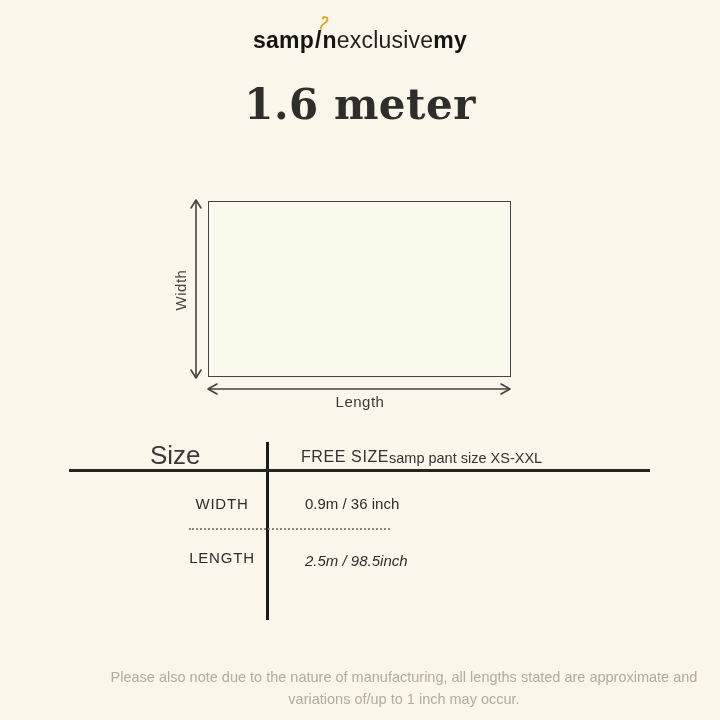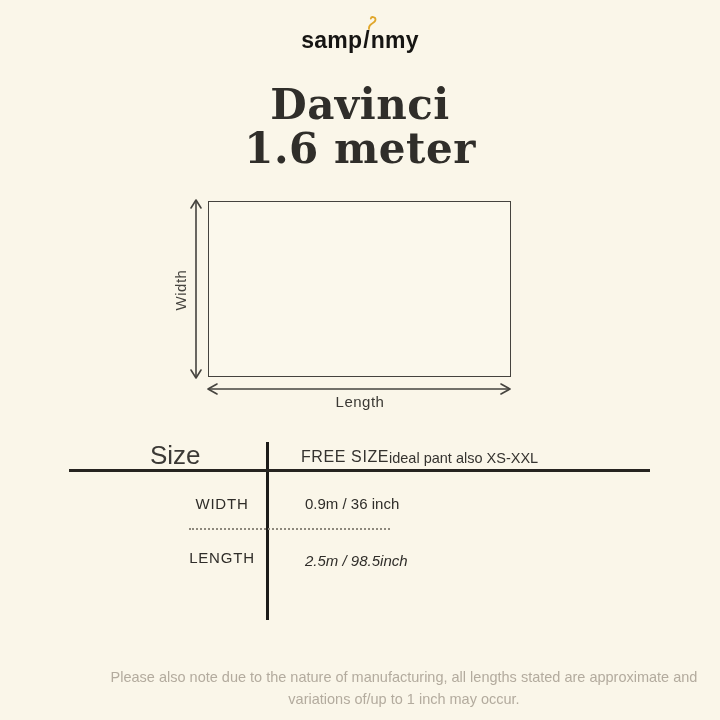--- a/index.html
+++ b/index.html
@@ -103,25 +103,25 @@
 </style>
 </head>
 <body>
 
 <div class="logo">
   <span class="bold">samp</span>
     <span class="slash-wrap"><svg class="hook-icon" width="14" height="15" viewBox="0 0 14 15">
         <path d="M4 14 C 3.2 7.5, 10.5 9.2, 10.5 4.6 C 10.5 1.6, 6.2 1.2, 5.8 3.6" fill="none" stroke="#e0a62a" stroke-width="1.8" stroke-linecap="round"></path>
       </svg><span>/</span></span>
     <span class="bold">n</span>
+    <span class="light">exclusive</span>
     <span class="bold">my</span>
 </div>
 
 <div class="title">
-  <div>Davinci</div>
   <div>1.6 meter</div>
 </div>
 
 <div class="fabric-rect"></div>
 
 <svg class="arrow-svg arrow-v" width="16" height="182" viewBox="0 0 16 182">
   <line x1="8" y1="3" x2="8" y2="179" stroke="#45433e" stroke-width="1.6"></line>
   <path d="M3 10 L8 2 L13 10" fill="none" stroke="#45433e" stroke-width="1.6" stroke-linecap="round" stroke-linejoin="round"></path>
   <path d="M3 172 L8 180 L13 172" fill="none" stroke="#45433e" stroke-width="1.6" stroke-linecap="round" stroke-linejoin="round"></path>
 </svg>
@@ -131,21 +131,21 @@
   <path d="M11 3 L2 8 L11 13" fill="none" stroke="#45433e" stroke-width="1.6" stroke-linecap="round" stroke-linejoin="round"></path>
   <path d="M295 3 L304 8 L295 13" fill="none" stroke="#45433e" stroke-width="1.6" stroke-linecap="round" stroke-linejoin="round"></path>
 </svg>
 
 <div class="width-label">Width</div>
 <div class="length-label">Length</div>
 
 <div class="size-head">Size</div>
 <div class="col-divider"></div>
 <div class="free-size">FREE SIZE</div>
-<div class="ideal">ideal pant also XS-XXL</div>
+<div class="ideal">samp pant size XS-XXL</div>
 <div class="h-rule"></div>
 
 <div class="row-label row-width-label">WIDTH</div>
 <div class="row-value row-width-value">0.9m / 36 inch</div>
 
 <div class="dotted-sep"></div>
 
 <div class="row-label row-length-label">LENGTH</div>
 <div class="row-value row-length-value">2.5m / 98.5inch</div>
 

